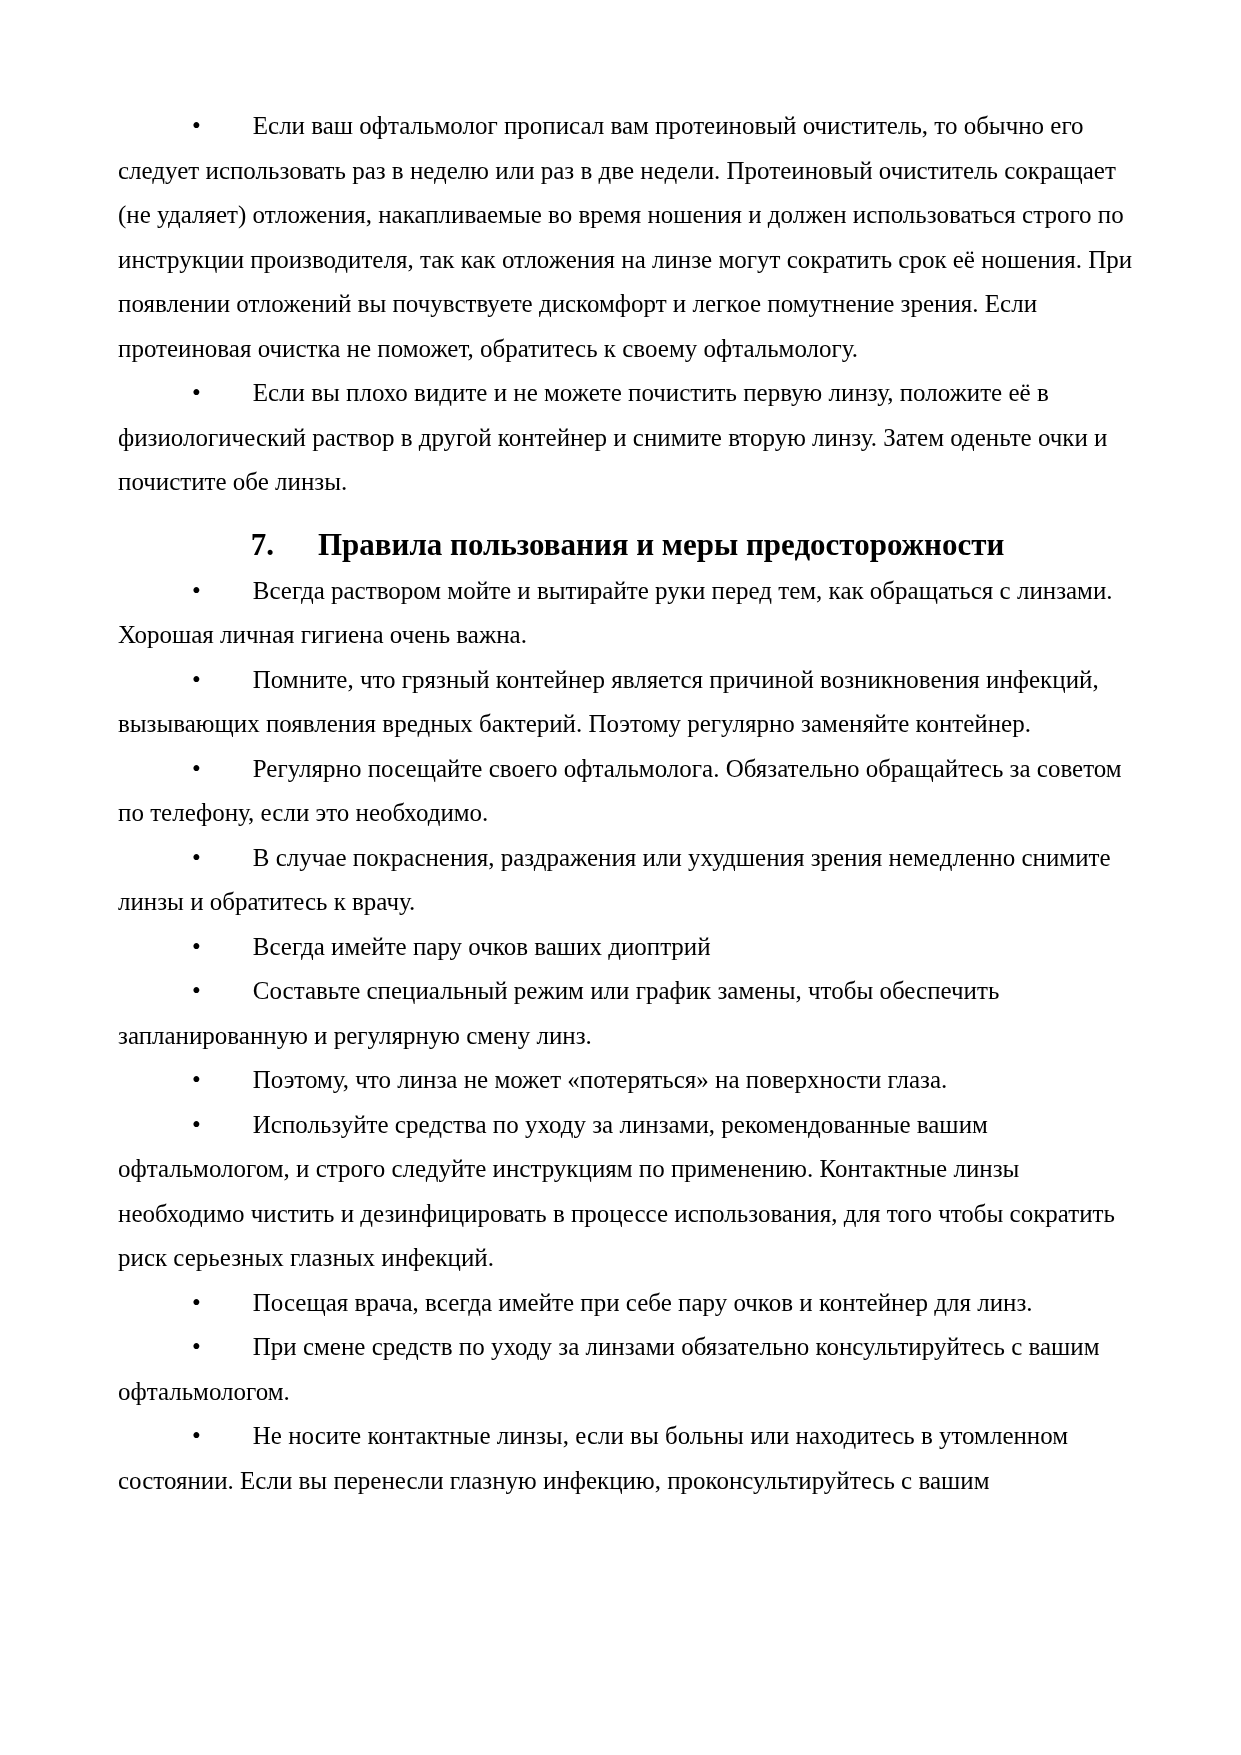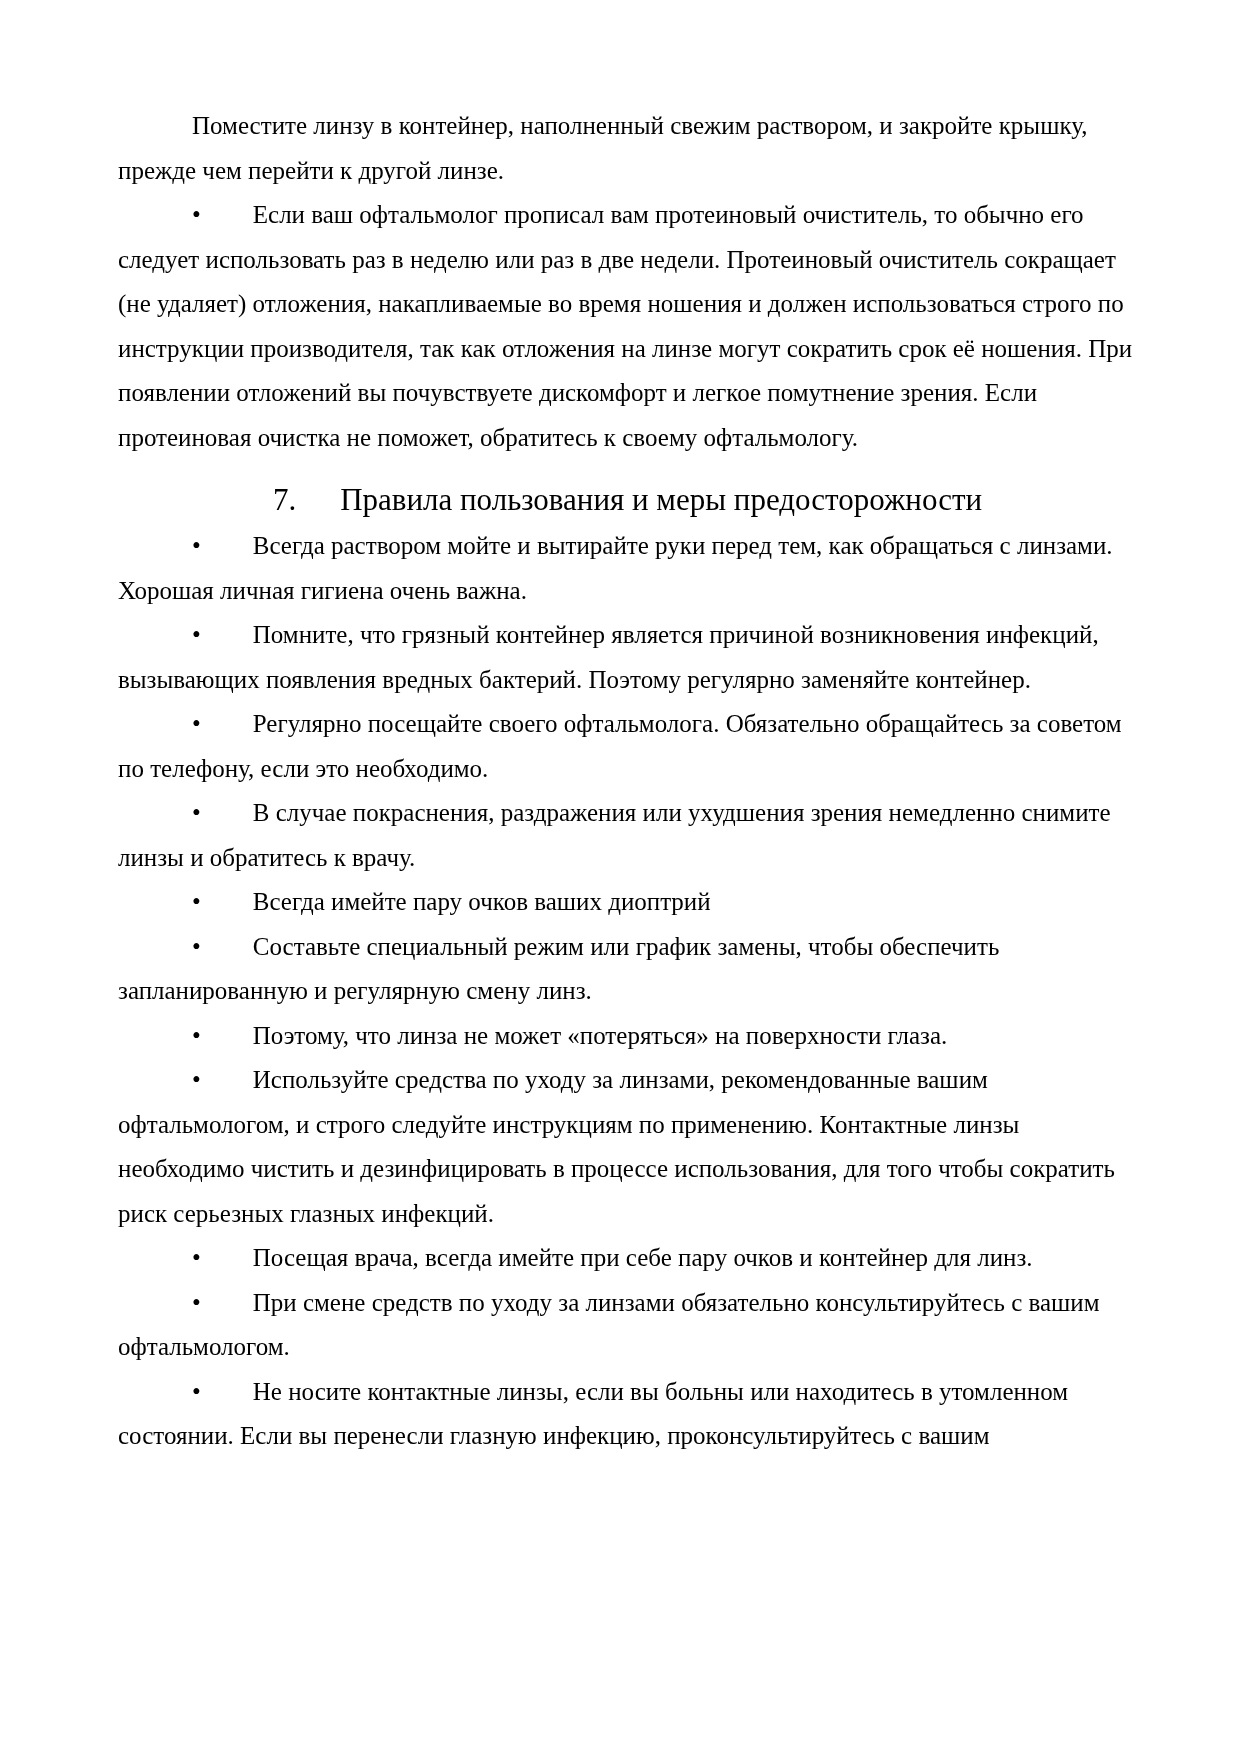--- a/index.html
+++ b/index.html
@@ -28,37 +28,37 @@
   }
   .bullet-marker {
     display: inline;
   }
   .bullet-gap {
     display: inline-block;
     width: 52px;
   }
   .heading {
     font-size: 31px;
-    font-weight: normal;
+    font-weight: bold;
     line-height: 48px;
     text-align: center;
     text-indent: 0;
     margin: 16px 0 0 0;
   }
   .heading-gap {
     display: inline-block;
     width: 44px;
   }
 </style>
 </head>
 <body>
 
 <div class="page">
-    <p class="block"><span>Поместите линзу в контейнер, наполненный свежим раствором, и закройте крышку, прежде чем перейти к другой линзе.</span></p>
     <p class="block"><span class="bullet-marker">•</span><span class="bullet-gap"></span><span>Если ваш офтальмолог прописал вам протеиновый очиститель, то обычно его следует использовать раз в неделю или раз в две недели. Протеиновый очиститель сокращает (не удаляет) отложения, накапливаемые во время ношения и должен использоваться строго по инструкции производителя, так как отложения на линзе могут сократить срок её ношения. При появлении отложений вы почувствуете дискомфорт и легкое помутнение зрения. Если протеиновая очистка не поможет, обратитесь к своему офтальмологу.</span></p>
+    <p class="block"><span class="bullet-marker">•</span><span class="bullet-gap"></span><span>Если вы плохо видите и не можете почистить первую линзу, положите её в физиологический раствор в другой контейнер и снимите вторую линзу. Затем оденьте очки и почистите обе линзы.</span></p>
     <div class="heading"><span>7.</span><span class="heading-gap"></span><span>Правила пользования и меры предосторожности</span></div>
     <p class="block"><span class="bullet-marker">•</span><span class="bullet-gap"></span><span>Всегда раствором мойте и вытирайте руки перед тем, как обращаться с линзами. Хорошая личная гигиена очень важна.</span></p>
     <p class="block"><span class="bullet-marker">•</span><span class="bullet-gap"></span><span>Помните, что грязный контейнер является причиной возникновения инфекций, вызывающих появления вредных бактерий. Поэтому регулярно заменяйте контейнер.</span></p>
     <p class="block"><span class="bullet-marker">•</span><span class="bullet-gap"></span><span>Регулярно посещайте своего офтальмолога. Обязательно обращайтесь за советом по телефону, если это необходимо.</span></p>
     <p class="block"><span class="bullet-marker">•</span><span class="bullet-gap"></span><span>В случае покраснения, раздражения или ухудшения зрения немедленно снимите линзы и обратитесь к врачу.</span></p>
     <p class="block"><span class="bullet-marker">•</span><span class="bullet-gap"></span><span>Всегда имейте пару очков ваших диоптрий</span></p>
     <p class="block"><span class="bullet-marker">•</span><span class="bullet-gap"></span><span>Составьте специальный режим или график замены, чтобы обеспечить запланированную и регулярную смену линз.</span></p>
     <p class="block"><span class="bullet-marker">•</span><span class="bullet-gap"></span><span>Поэтому, что линза не может «потеряться» на поверхности глаза.</span></p>
     <p class="block"><span class="bullet-marker">•</span><span class="bullet-gap"></span><span>Используйте средства по уходу за линзами, рекомендованные вашим офтальмологом, и строго следуйте инструкциям по применению. Контактные линзы необходимо чистить и дезинфицировать в процессе использования, для того чтобы сократить риск серьезных глазных инфекций.</span></p>
     <p class="block"><span class="bullet-marker">•</span><span class="bullet-gap"></span><span>Посещая врача, всегда имейте при себе пару очков и контейнер для линз.</span></p>

